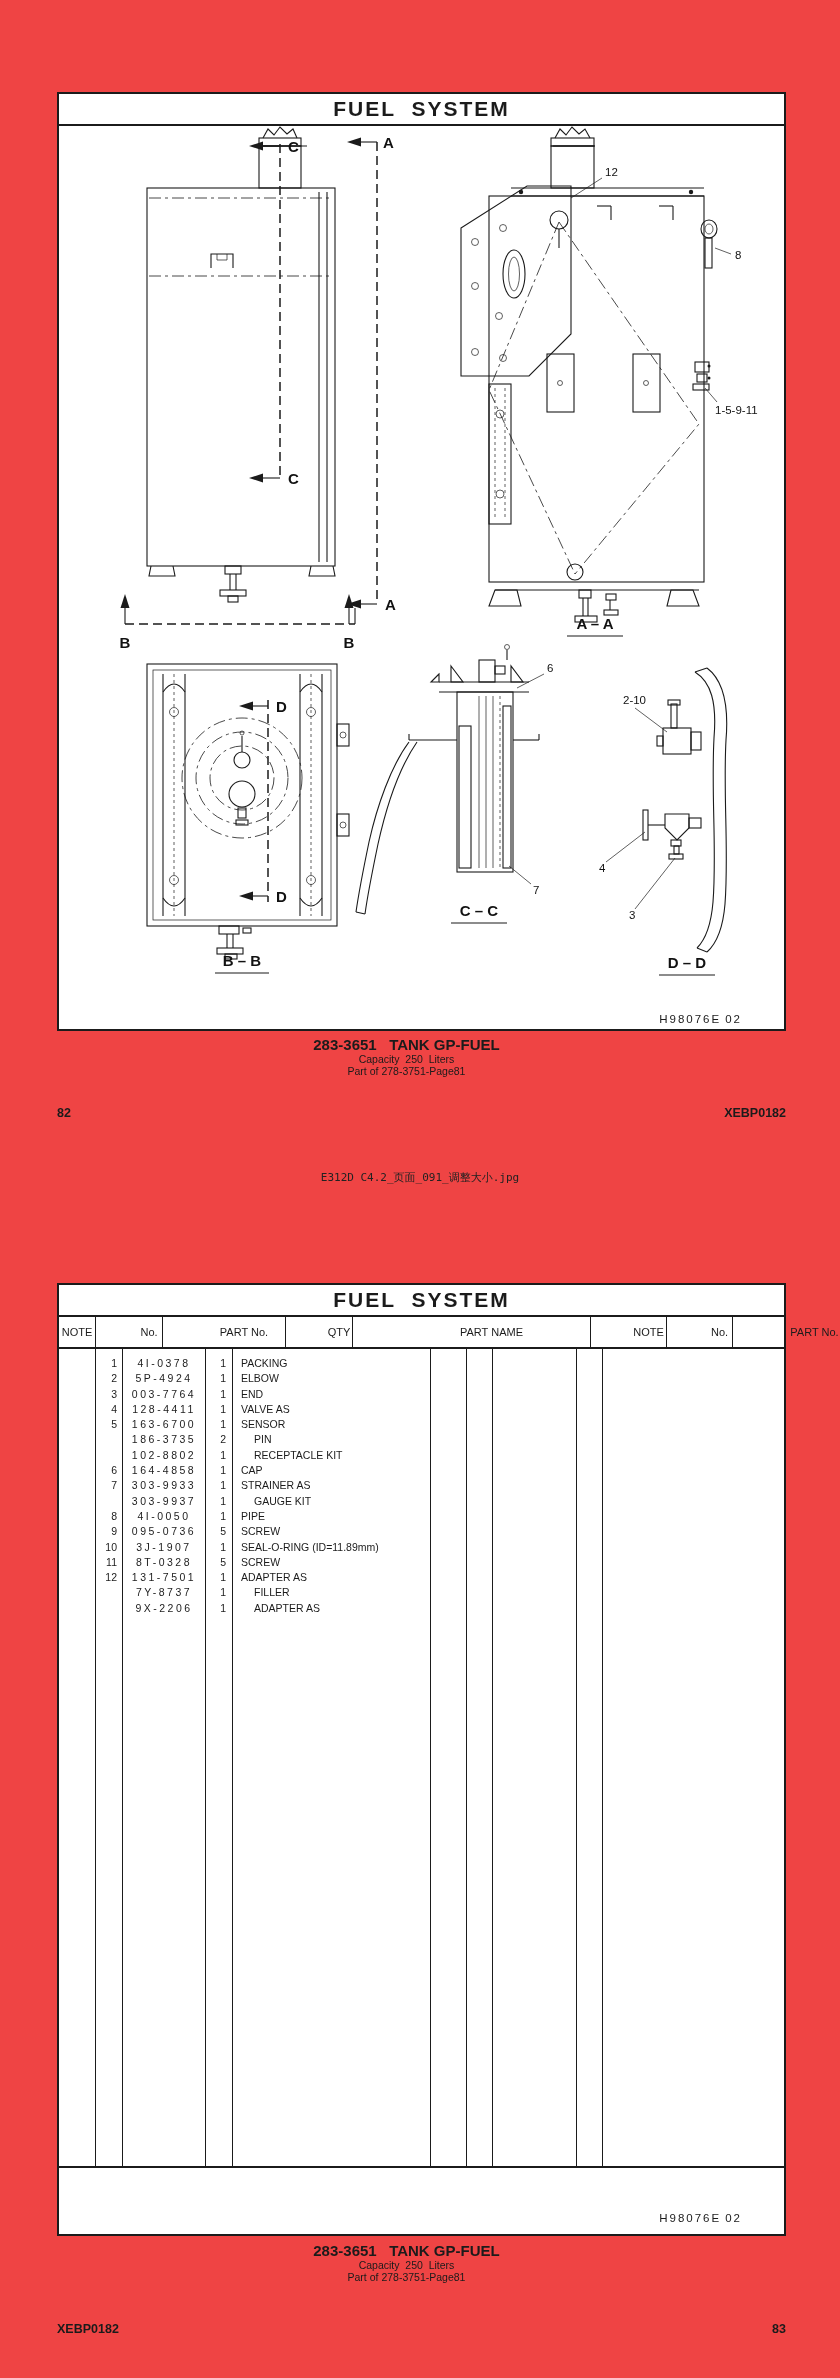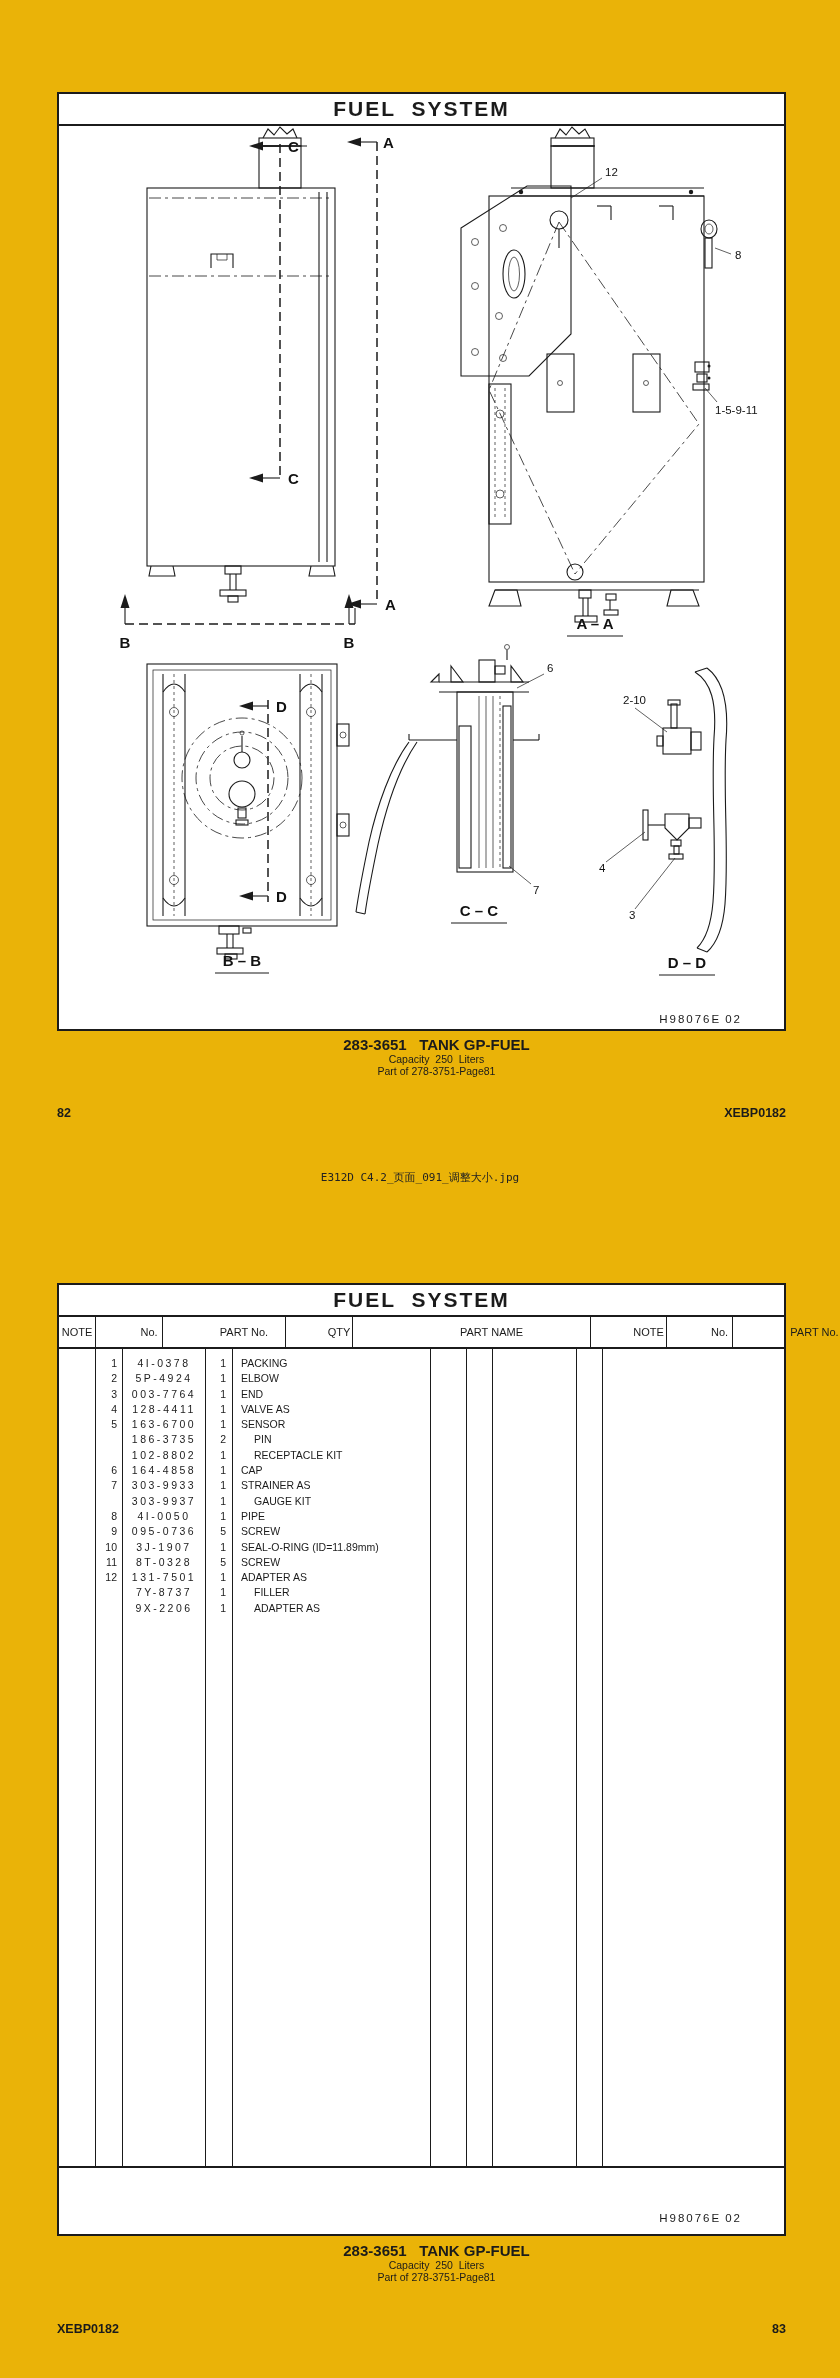--- a/index.html
+++ b/index.html
@@ -1,17 +1,17 @@
 <!DOCTYPE html>
 <html><head>
 <meta charset="utf-8">
 <style>
   html,body{margin:0;padding:0;background:#ffffff;}
   body{width:840px;font-family:"Liberation Sans",sans-serif;color:#1b1b1b;}
-  .canvas{position:relative;width:840px;height:2378px;background:#eab308;overflow:hidden;}
+  .canvas{position:relative;width:840px;height:2378px;background:#ef4444;overflow:hidden;}
 
   
   .sheet{position:absolute;left:57px;width:729px;border:2px solid #1b1b1b;background:#fff;box-sizing:border-box;display:flex;flex-direction:column;}
   .sheet1{top:92px;height:939px;}
   .sheet2{top:1283px;height:953px;}
   .band{height:30px;border-bottom:2px solid #1b1b1b;display:flex;align-items:center;justify-content:center;flex:0 0 auto;}
   .band span{font-size:21px;font-weight:bold;letter-spacing:2px;white-space:pre;}
   .drawing-area{position:relative;flex:1 1 auto;}
   .drawing-area svg{display:block;width:100%;height:100%;}
   .plate{position:absolute;right:42px;bottom:6px;font-size:11.5px;letter-spacing:2px;display:flex;gap:4px;color:#1b1b1b;}
@@ -22,21 +22,21 @@
   .dwg .dash{stroke-dasharray:9 5;stroke-width:1.5;}
   .dwg .cl{stroke-dasharray:12 4 3 4;stroke-width:0.8;}
   .dwg .fdash{stroke-dasharray:3 3;stroke-width:0.7;}
   .dwg .fill{fill:#1b1b1b;stroke:none;}
   .dwg text{fill:#111;stroke:none;font-family:"Liberation Sans",sans-serif;}
   .dwg .lbl{font-size:15px;font-weight:600;}
   .dwg .viewlbl{font-size:15px;font-weight:bold;}
   .dwg .callout{font-size:11.5px;}
 
   
-  .title-block{position:absolute;left:72px;width:729px;text-align:center;line-height:1.15;}
+  .title-block{position:absolute;left:42px;width:729px;text-align:center;line-height:1.15;}
   .tb1{top:1036px;}
   .tb2{top:2242px;}
   .tb-main{font-size:15px;font-weight:bold;white-space:pre;}
   .tb-sub{font-size:10.5px;white-space:pre;}
   .folio{position:absolute;left:57px;width:729px;display:flex;justify-content:space-between;font-size:12.5px;font-weight:600;}
   .folio1{top:1106px;}
   .folio2{top:2322px;}
   .caption{position:absolute;left:0;width:840px;text-align:center;font-size:11px;font-family:"DejaVu Sans Mono","Liberation Sans",monospace;color:#222;}
   .cap1{top:1170px;}
   .cap2{top:2356px;}

